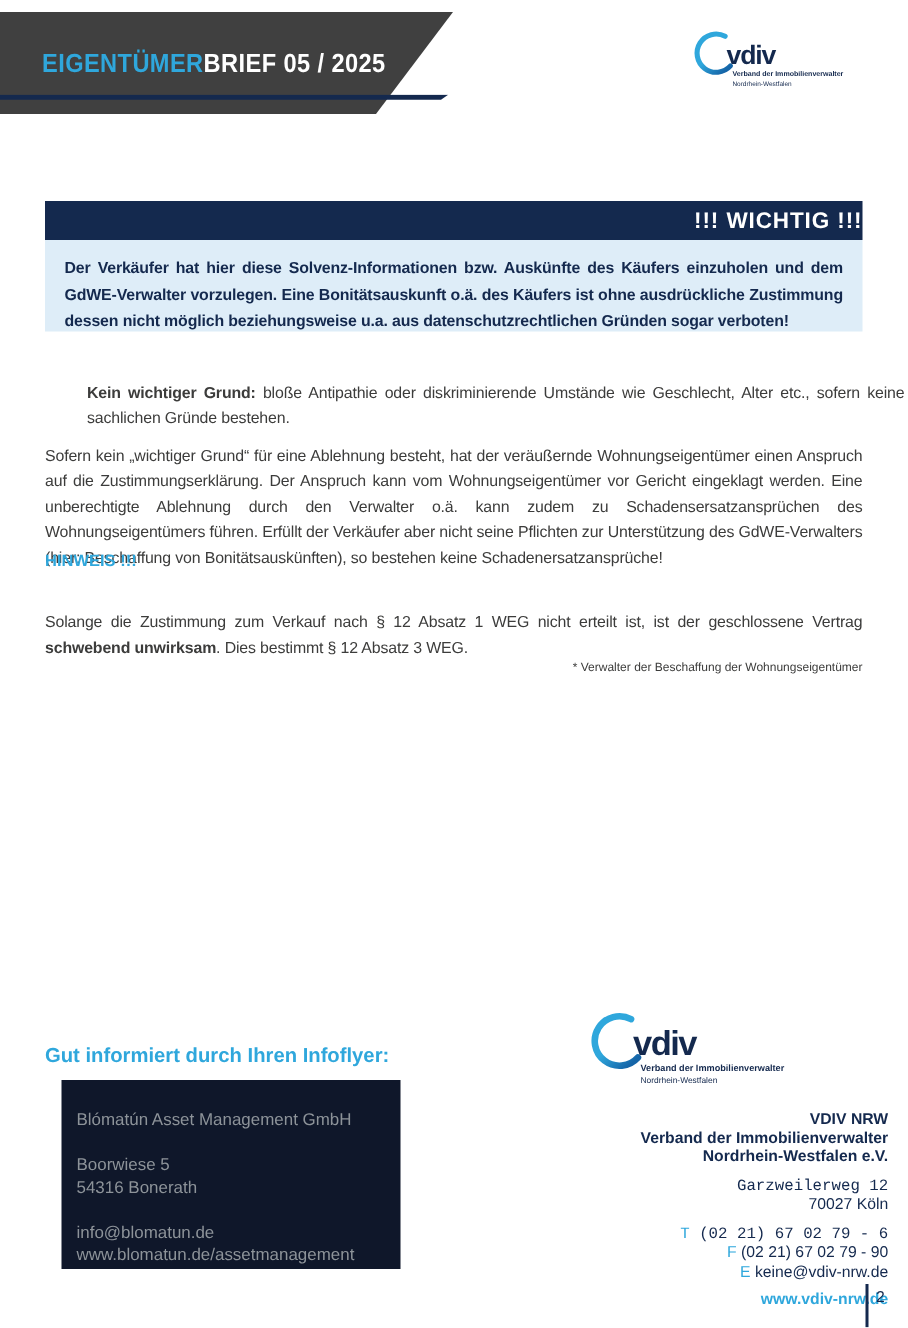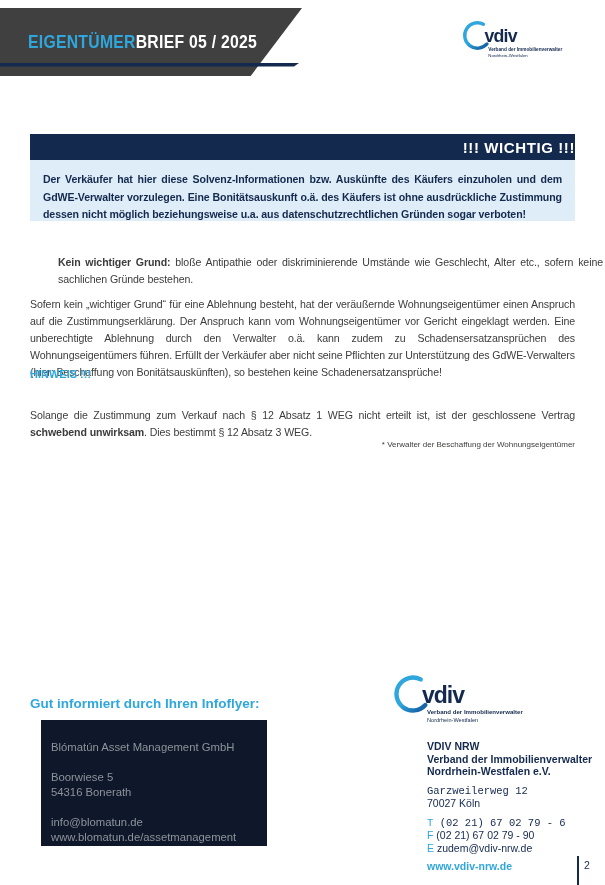--- a/index.html
+++ b/index.html
@@ -65,21 +65,21 @@
 
   
   .verwalter-heading { position:absolute; left:30px; top:696px; color:#2FA7DC; font-weight:bold; font-size:13.5px; }
   .address-box {
     position:absolute; left:30px; top:720px; width:226px; height:126px;
     background:#0f172a; box-sizing:border-box; padding:20px 10px;
     color:#8D9399; font-size:11.3px; line-height:15px; white-space:pre-line;margin-left:11px;
   }
 
   
-  .contact { position:absolute; left:427px; top:740px; font-size:10.5px; line-height:12.5px; color:#14294E; }
+  .contact { position:absolute; left:427px; top:740px; font-size:10.5px; line-height:12.5px; color:#14294E;text-align:right; }
   .contact div { white-space:nowrap; }
   .contact .bold { font-weight:bold; }
   .contact .gap { margin-top:7px;font-family:Liberation Mono, monospace; }
   .contact .pfx { color:#2FA7DC; }
   .contact .www { color:#2FA7DC; font-weight:bold; margin-top:6px; }
 
   
   .pagenum-rule { position:absolute; left:577px; top:856px; width:2px; height:29px; background:#14294E; }
   .pagenum { position:absolute; left:584px; top:859px; font-size:10.5px; color:#14294E; }
 </style>
@@ -160,21 +160,21 @@
     <div class="gap">
       <span class="pfx">T</span>
       <span>(02 21) 67 02 79 - 6</span>
     </div>
     <div>
       <span class="pfx">F</span>
       <span>(02 21) 67 02 79 - 90</span>
     </div>
     <div>
       <span class="pfx">E</span>
-      <span>zudem@vdiv-nrw.de</span>
+      <span>keine@vdiv-nrw.de</span>
     </div>
     <div class="www">www.vdiv-nrw.de</div>
   </div>
 
   <div class="pagenum-rule"></div>
   <div class="pagenum">2</div>
 
 </div>
 
 </body></html>

